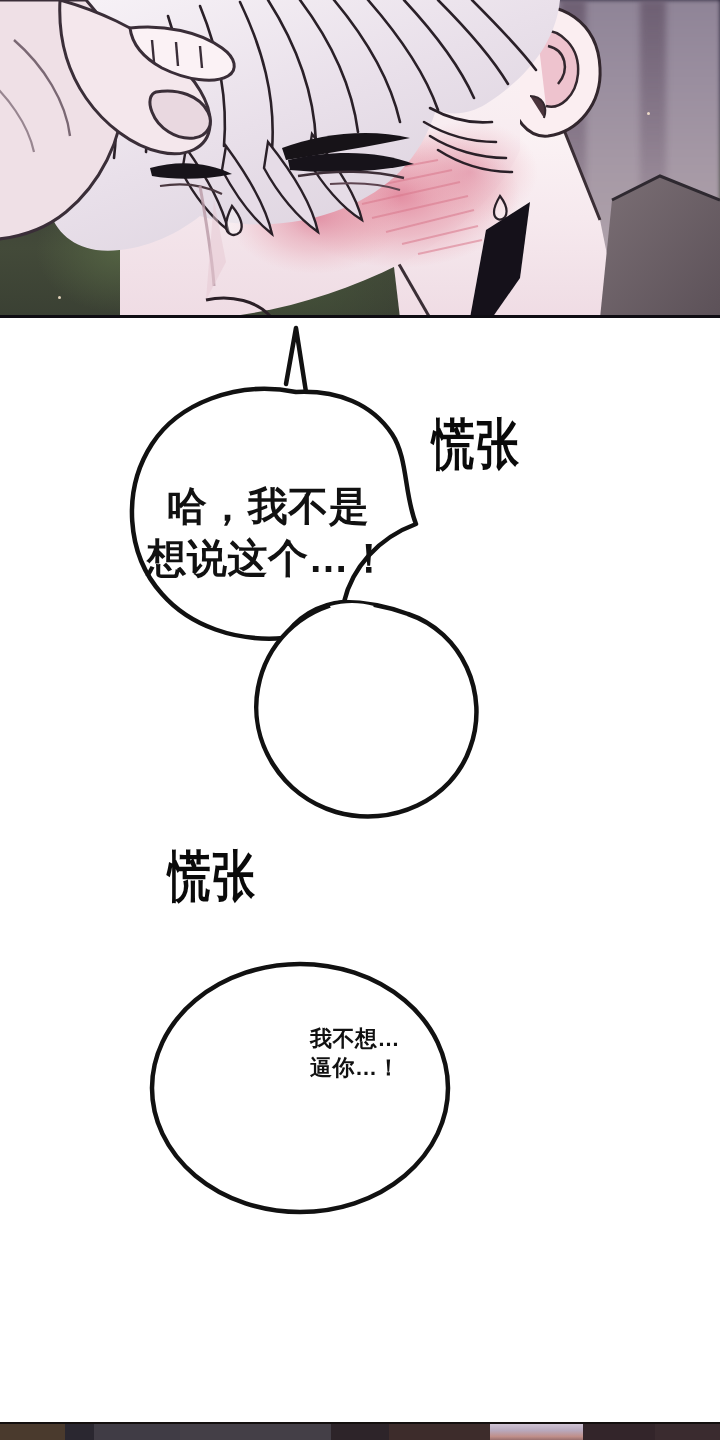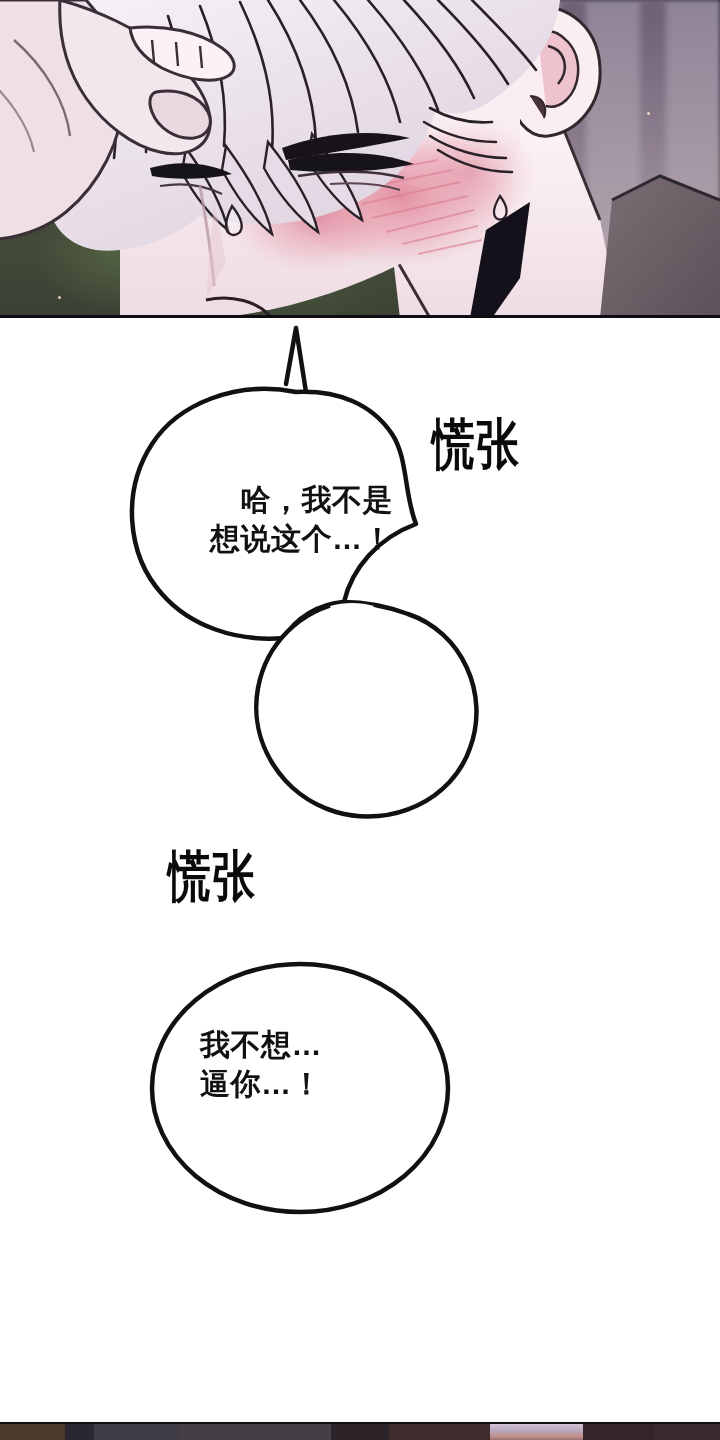--- a/index.html
+++ b/index.html
@@ -56,23 +56,23 @@
 
   .btext{
     position:absolute;
     color:#111111;
     font-weight:700;
     line-height:1.30;
     letter-spacing:.5px;
     white-space:pre-line;
     text-align:center;
   }
-  .btext.b1{left:143px;top:162px;width:250px;font-size:30px;text-align:right;}
+  .btext.b1{left:143px;top:162px;width:250px;font-size:40px;text-align:center;}
   .btext.b2{left:310px;top:322px;width:250px;font-size:30px;text-align:center;}
-  .btext.b3{left:200px;top:707px;width:200px;font-size:30px;text-align:left;}
+  .btext.b3{left:200px;top:707px;width:200px;font-size:22px;text-align:right;}
 
   
   .sfx{
     position:absolute;color:#0a0a0a;font-weight:900;
     font-size:52px;line-height:1;
     letter-spacing:2px;
     transform:scaleX(.82) scaleY(1.06);
     transform-origin:left top;
     font-family:"DejaVu Sans","Liberation Sans",sans-serif;
   }

